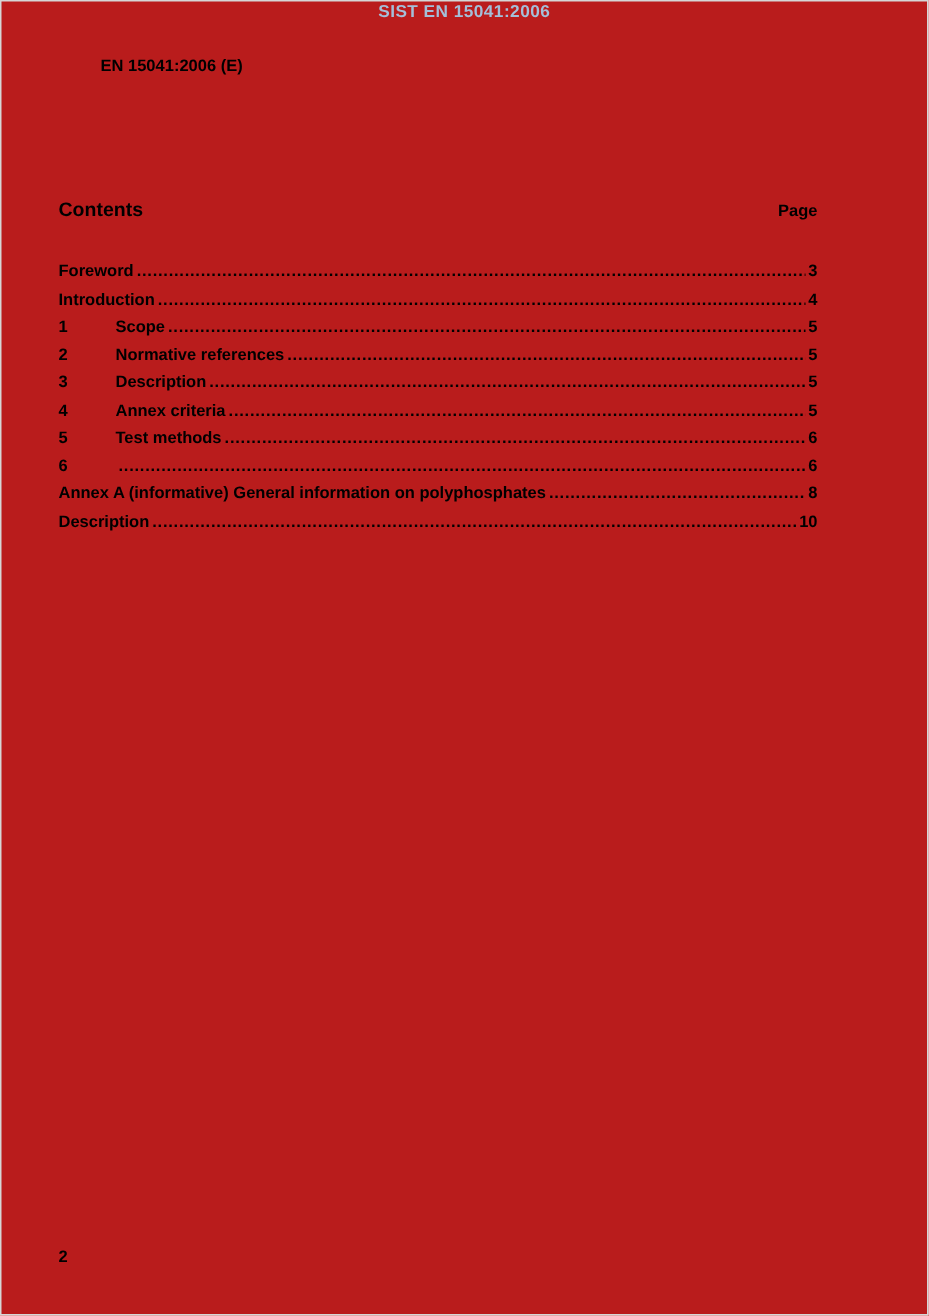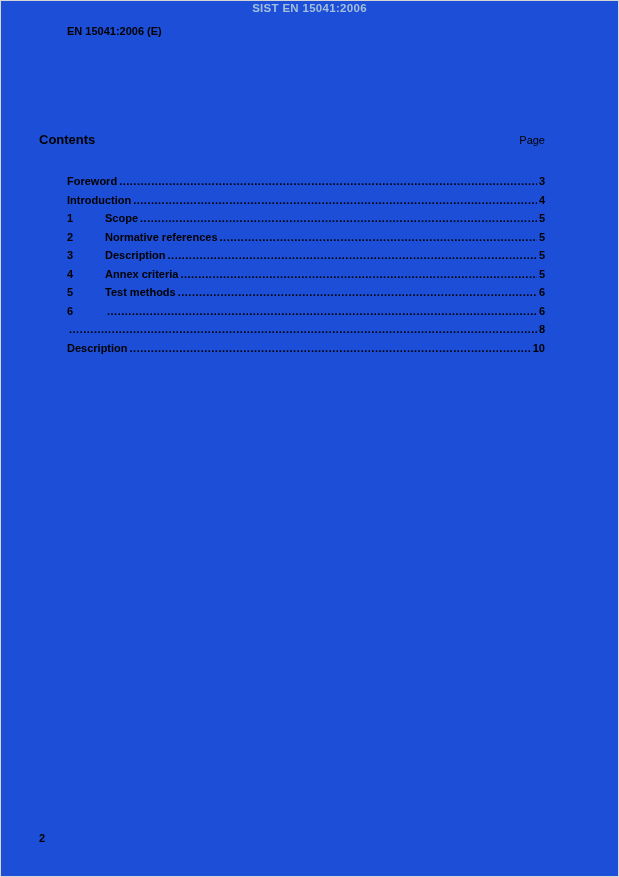--- a/index.html
+++ b/index.html
@@ -4,76 +4,75 @@
   <style>
     html, body {
       margin: 0;
       padding: 0;
       background: #ffffff;
     }
     .page {
       position: relative;
       width: 619px;
       height: 877px;
-      background: #1d4ed8;
+      background: #b91c1c;
       border: 1px solid #d6d6d6;
       box-sizing: border-box;
       font-family: "Liberation Sans", sans-serif;
       color: #000000;
       overflow: hidden;
     }
     .watermark {
       position: absolute;
       top: 1px;
       left: 0;
       right: 0;
       text-align: center;
       font-size: 11.5px;
       font-weight: bold;
       letter-spacing: 0.3px;
     }
     .doc-ref {
       position: absolute;
-      top: 24px;
+      top: 37px;
       left: 38px;
       font-size: 11px;
       font-weight: bold;
       padding-left: 28px;
     }
     .contents-header {
       position: absolute;
       top: 131px;
       left: 38px;
       right: 73px;
       display: flex;
       justify-content: space-between;
       align-items: baseline;
     }
     .contents-title {
       font-size: 13px;
       font-weight: bold;
     }
     .page-col-label {
       font-size: 11px;
-      font-weight: normal;
+      font-weight: bold;
     }
     .toc {
       position: absolute;
       top: 171px;
       left: 38px;
       right: 73px;
     }
     .toc-row {
       display: flex;
       align-items: baseline;
       font-size: 11px;
       font-weight: bold;
       height: 18.5px;
       line-height: 18.5px;
-      margin-left: 28px;
     }
     .toc-num {
       flex: none;
       width: 38px;
     }
     .toc-title {
       flex: none;
       white-space: nowrap;
     }
     .toc-leader {
@@ -160,20 +159,21 @@
       <span class="toc-page">6</span>
     </div>
 
     <div class="toc-row">
       <span class="toc-num">6</span>
       <span class="toc-leader"></span>
       <span class="toc-page">6</span>
     </div>
 
     <div class="toc-row">
+      <span class="toc-title">Annex A (informative) General information on polyphosphates</span>
       <span class="toc-leader"></span>
       <span class="toc-page">8</span>
     </div>
 
     <div class="toc-row">
       <span class="toc-title">Description</span>
       <span class="toc-leader"></span>
       <span class="toc-page">10</span>
     </div>
 

